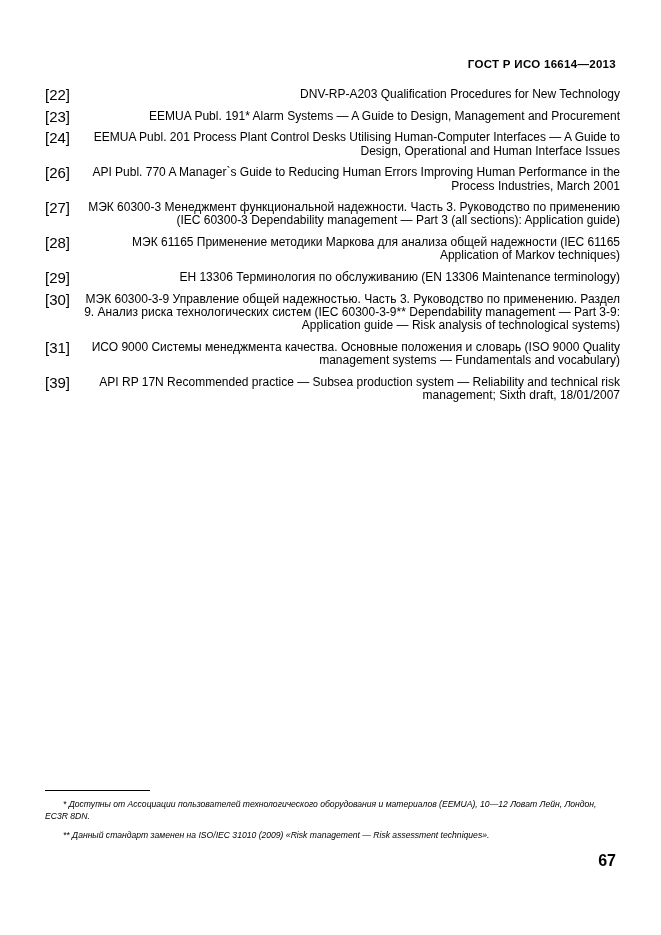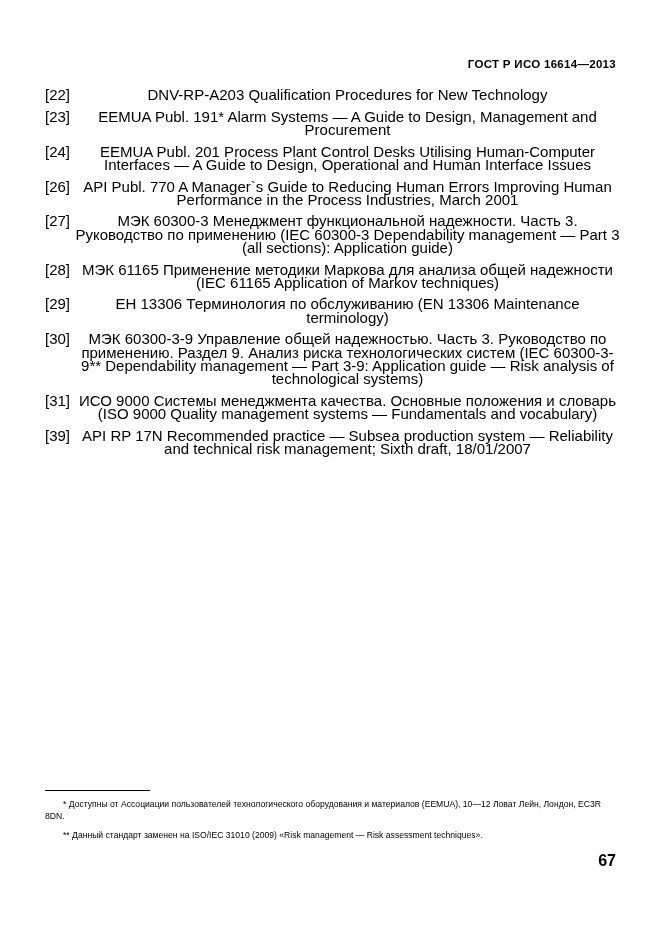--- a/index.html
+++ b/index.html
@@ -44,42 +44,43 @@
   }
   .ref-num {
     width: 30px;
     flex: 0 0 30px;
     font-size: 15px;
     line-height: 13.2px;
     color: #000;
   }
   .ref-text {
     flex: 1 1 auto;
-    font-size: 15px;
+    font-size: 12px;
     line-height: 13.2px;
-    text-align: center;
+    text-align: right;
     color: #000;
   }
   .footnotes {
     position: absolute;
     left: 45px;
     top: 790px;
     width: 575px;
   }
   .fn-rule {
     width: 105px;
     height: 0;
     border-top: 1px solid #000;
     margin-bottom: 7px;
   }
   .fn-item {
     font-size: 8.6px;
     line-height: 12.2px;
     margin-bottom: 7px;
     text-indent: 18px;
+    font-style: italic;
   }
   .page-num {
     position: absolute;
     right: 45px;
     bottom: 65px;
     font-size: 16px;
     font-weight: bold;
   }
 </style>
 </head>

